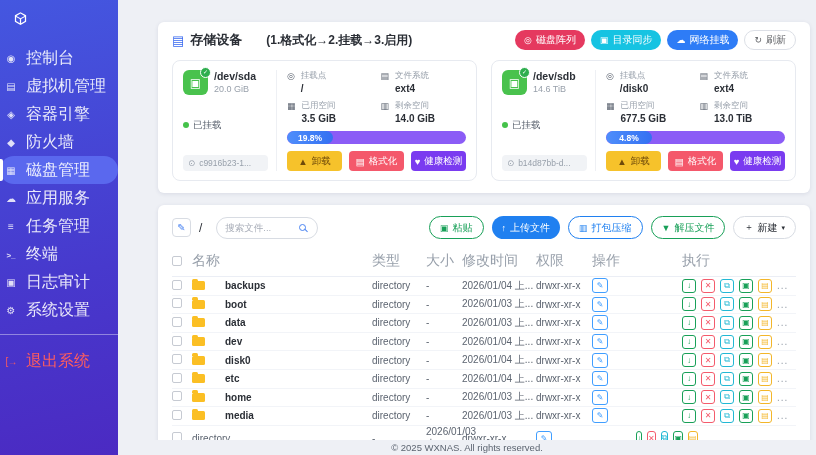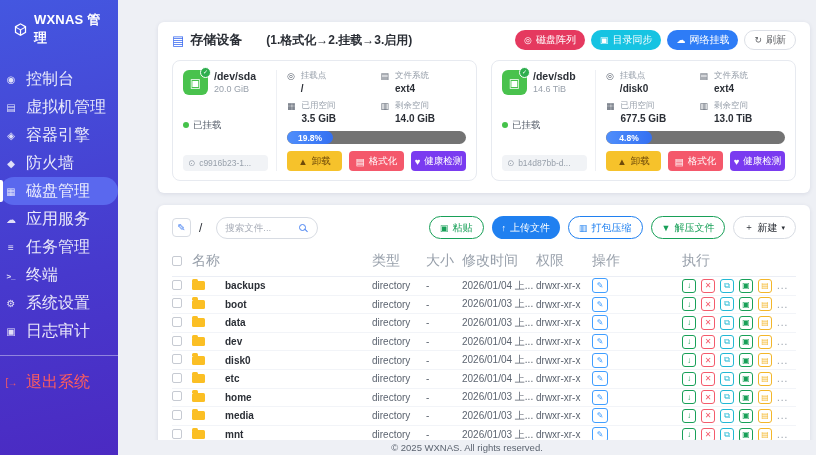--- a/index.html
+++ b/index.html
@@ -59,21 +59,21 @@
   .dc-size { font-size:9px; color:#98a0ab; margin-top:2px; }
   .dc-status { font-size:9.5px; color:#5c6470; display:flex; align-items:center; gap:4px; }
   .dot { width:6px; height:6px; border-radius:50%; background:#45c24a; }
   .dc-uuid { background:#f1f3f6; border-radius:4px; font-size:8.5px; color:#98a0ab; padding:3px 5px; display:flex; gap:4px; align-items:center; white-space:nowrap; overflow:hidden; }
   .dc-right { flex:1; display:flex; flex-direction:column; gap:7px; }
   .dc-fields { display:grid; grid-template-columns:1fr 1fr; row-gap:6px; column-gap:8px; }
   .field { display:flex; gap:6px; align-items:flex-start; }
   .f-ico { font-size:9px; color:#5c6470; margin-top:1px; }
   .f-label { font-size:8.5px; color:#98a0ab; }
   .f-value { font-size:10px; color:#2b2f36; font-weight:bold; margin-top:1px; }
-  .progress { height:13px; background:#737373; border-radius:7px; overflow:hidden; }
+  .progress { height:13px; background:#8b5cf6; border-radius:7px; overflow:hidden; }
   .prog-fill { height:100%; min-width:46px; background:linear-gradient(90deg,#4f8efb,#3470f2); border-radius:7px; color:#fff; font-size:8.5px; font-weight:bold; display:flex; align-items:center; justify-content:center; }
   .dc-btns { display:flex; gap:7px; }
   .cardbtn { flex:1; height:20px; border:none; border-radius:4px; font-size:9.5px; display:flex; align-items:center; justify-content:center; gap:4px; cursor:pointer; }
   .cb-yellow { background:#f6c22b; color:#6e4a0a; }
   .cb-red { background:#f4586b; color:#fff; }
   .cb-purple { background:#7a3bf0; color:#fff; }
 
   
   .file-panel { margin-top:12px; padding:11px 14px 0 14px; height:262px; }
   .toolbar { display:flex; align-items:center; gap:8px; }
@@ -111,21 +111,20 @@
     display:flex; align-items:center; justify-content:center; font-size:9.5px; color:#5c6470; z-index:4; }
 </style>
 </head>
 <body>
 
 <aside class="sidebar">
   <div class="brand">
     <svg width="15" height="15" viewBox="0 0 24 24">
       <path fill="#fff" d="M12 1.8 3 6.9v10.2l9 5.1 9-5.1V6.9L12 1.8zm0 2.3 6.6 3.7L12 11.5 5.4 7.8 12 4.1zM5 9.5l6 3.4v6.6l-6-3.4V9.5zm14 0v6.6l-6 3.4v-6.6l6-3.4z"></path>
     </svg>
-    <span>WXNAS 管理</span>
   </div>
   <nav class="menu">
       <div class="side-item" data-active="false">
       <span class="icon" data-icon="dashboard-icon"></span>
       <span>控制台</span>
     </div>
       <div class="side-item" data-active="false">
       <span class="icon" data-icon="vm-icon"></span>
       <span>虚拟机管理</span>
     </div>
@@ -147,26 +146,26 @@
     </div>
       <div class="side-item" data-active="false">
       <span class="icon" data-icon="tasks-icon"></span>
       <span>任务管理</span>
     </div>
       <div class="side-item" data-active="false">
       <span class="icon" data-icon="terminal-icon"></span>
       <span>终端</span>
     </div>
       <div class="side-item" data-active="false">
+      <span class="icon" data-icon="logs-icon"></span>
+      <span>日志审计</span>
+    </div>
+      <div class="side-item" data-active="false">
       <span class="icon" data-icon="settings-icon"></span>
       <span>系统设置</span>
-    </div>
-      <div class="side-item" data-active="false">
-      <span class="icon" data-icon="logs-icon"></span>
-      <span>日志审计</span>
     </div>
     </nav>
   <div class="side-divider"></div>
   <div class="side-item exit-item">
     <span class="icon" data-icon="logout-icon"></span>
     <span>退出系统</span>
   </div>
 </aside>
 
 <main class="main">
@@ -569,24 +568,20 @@
             <span class="abtn a-dl">↓</span>
             <span class="abtn a-del">✕</span>
             <span class="abtn a-cp">⧉</span>
             <span class="abtn a-mv">▣</span>
             <span class="abtn a-rn">▤</span>
             <span class="a-more">...</span>
           </span>
         </div>
           <div class="frow">
           <span><span class="cb"></span></span>
-          <span class="namecell">
-            <span class="folder"></span>
-            <span class="fname">mnt</span>
-          </span>
           <span>directory</span>
           <span>-</span>
           <span>2026/01/03 上...</span>
           <span>drwxr-xr-x</span>
           <span>
               <span class="opbtn">
                 <span>✎</span>
               </span>
             </span>
           <span class="execell">

